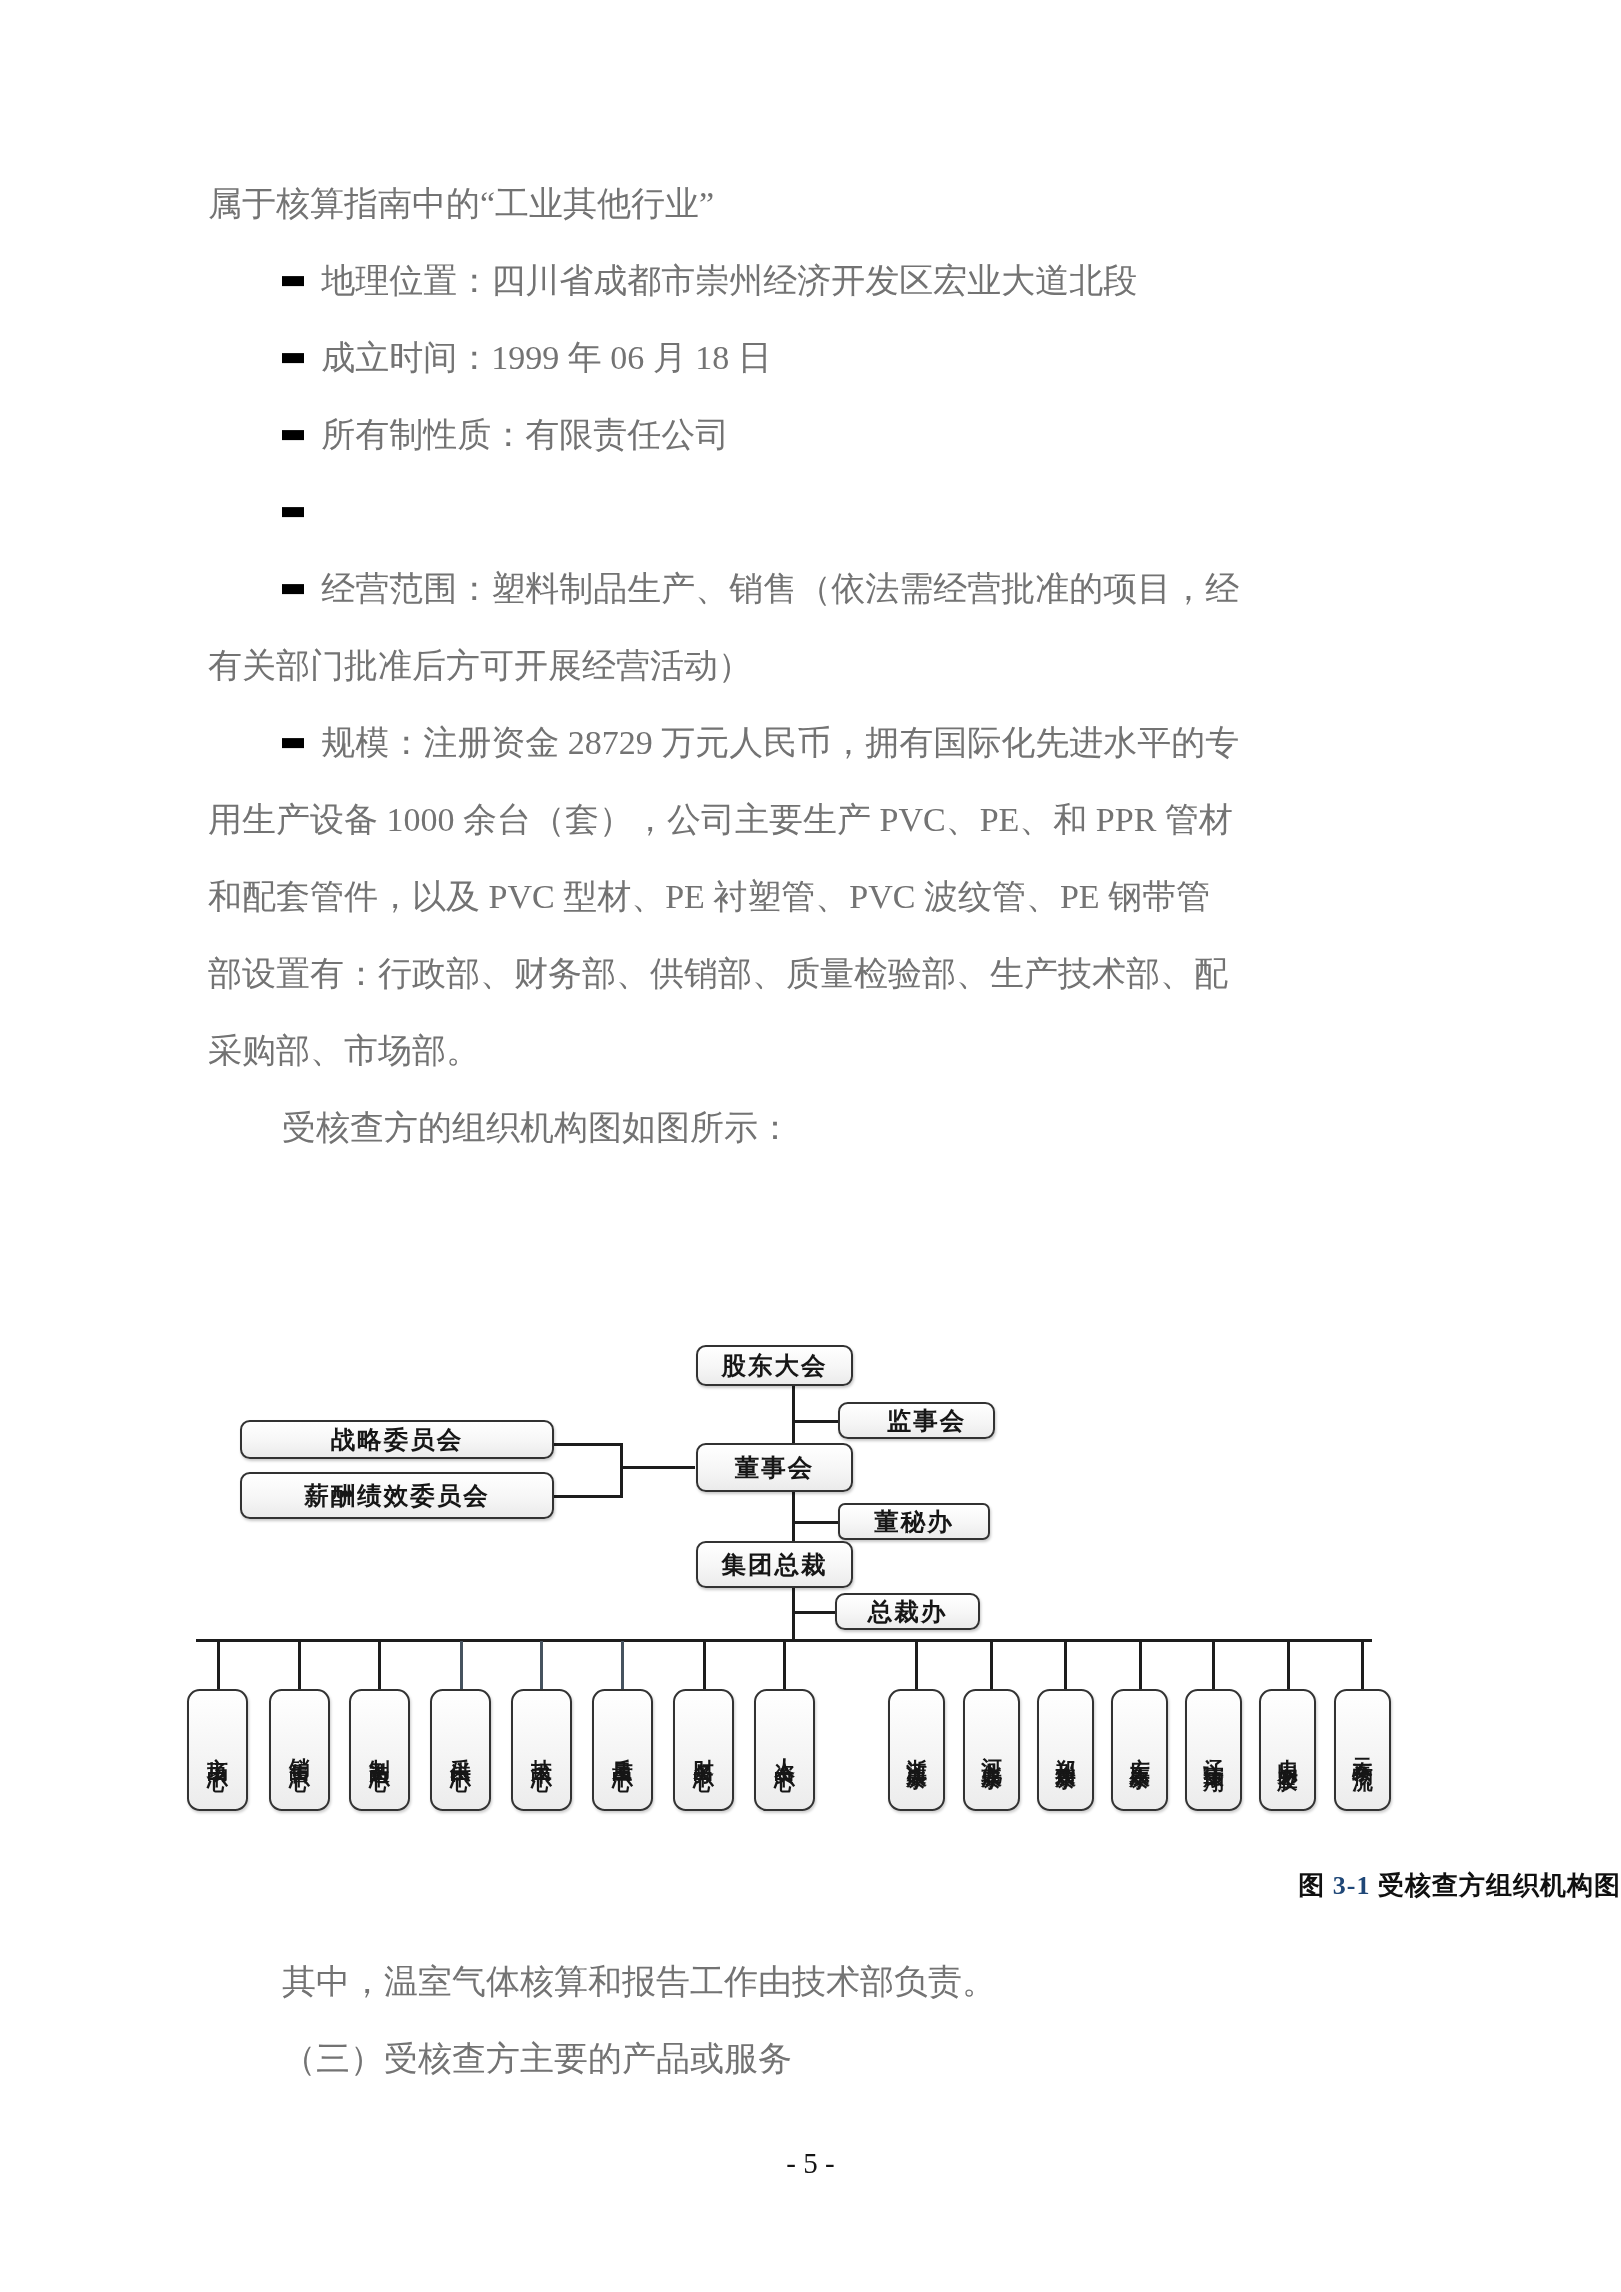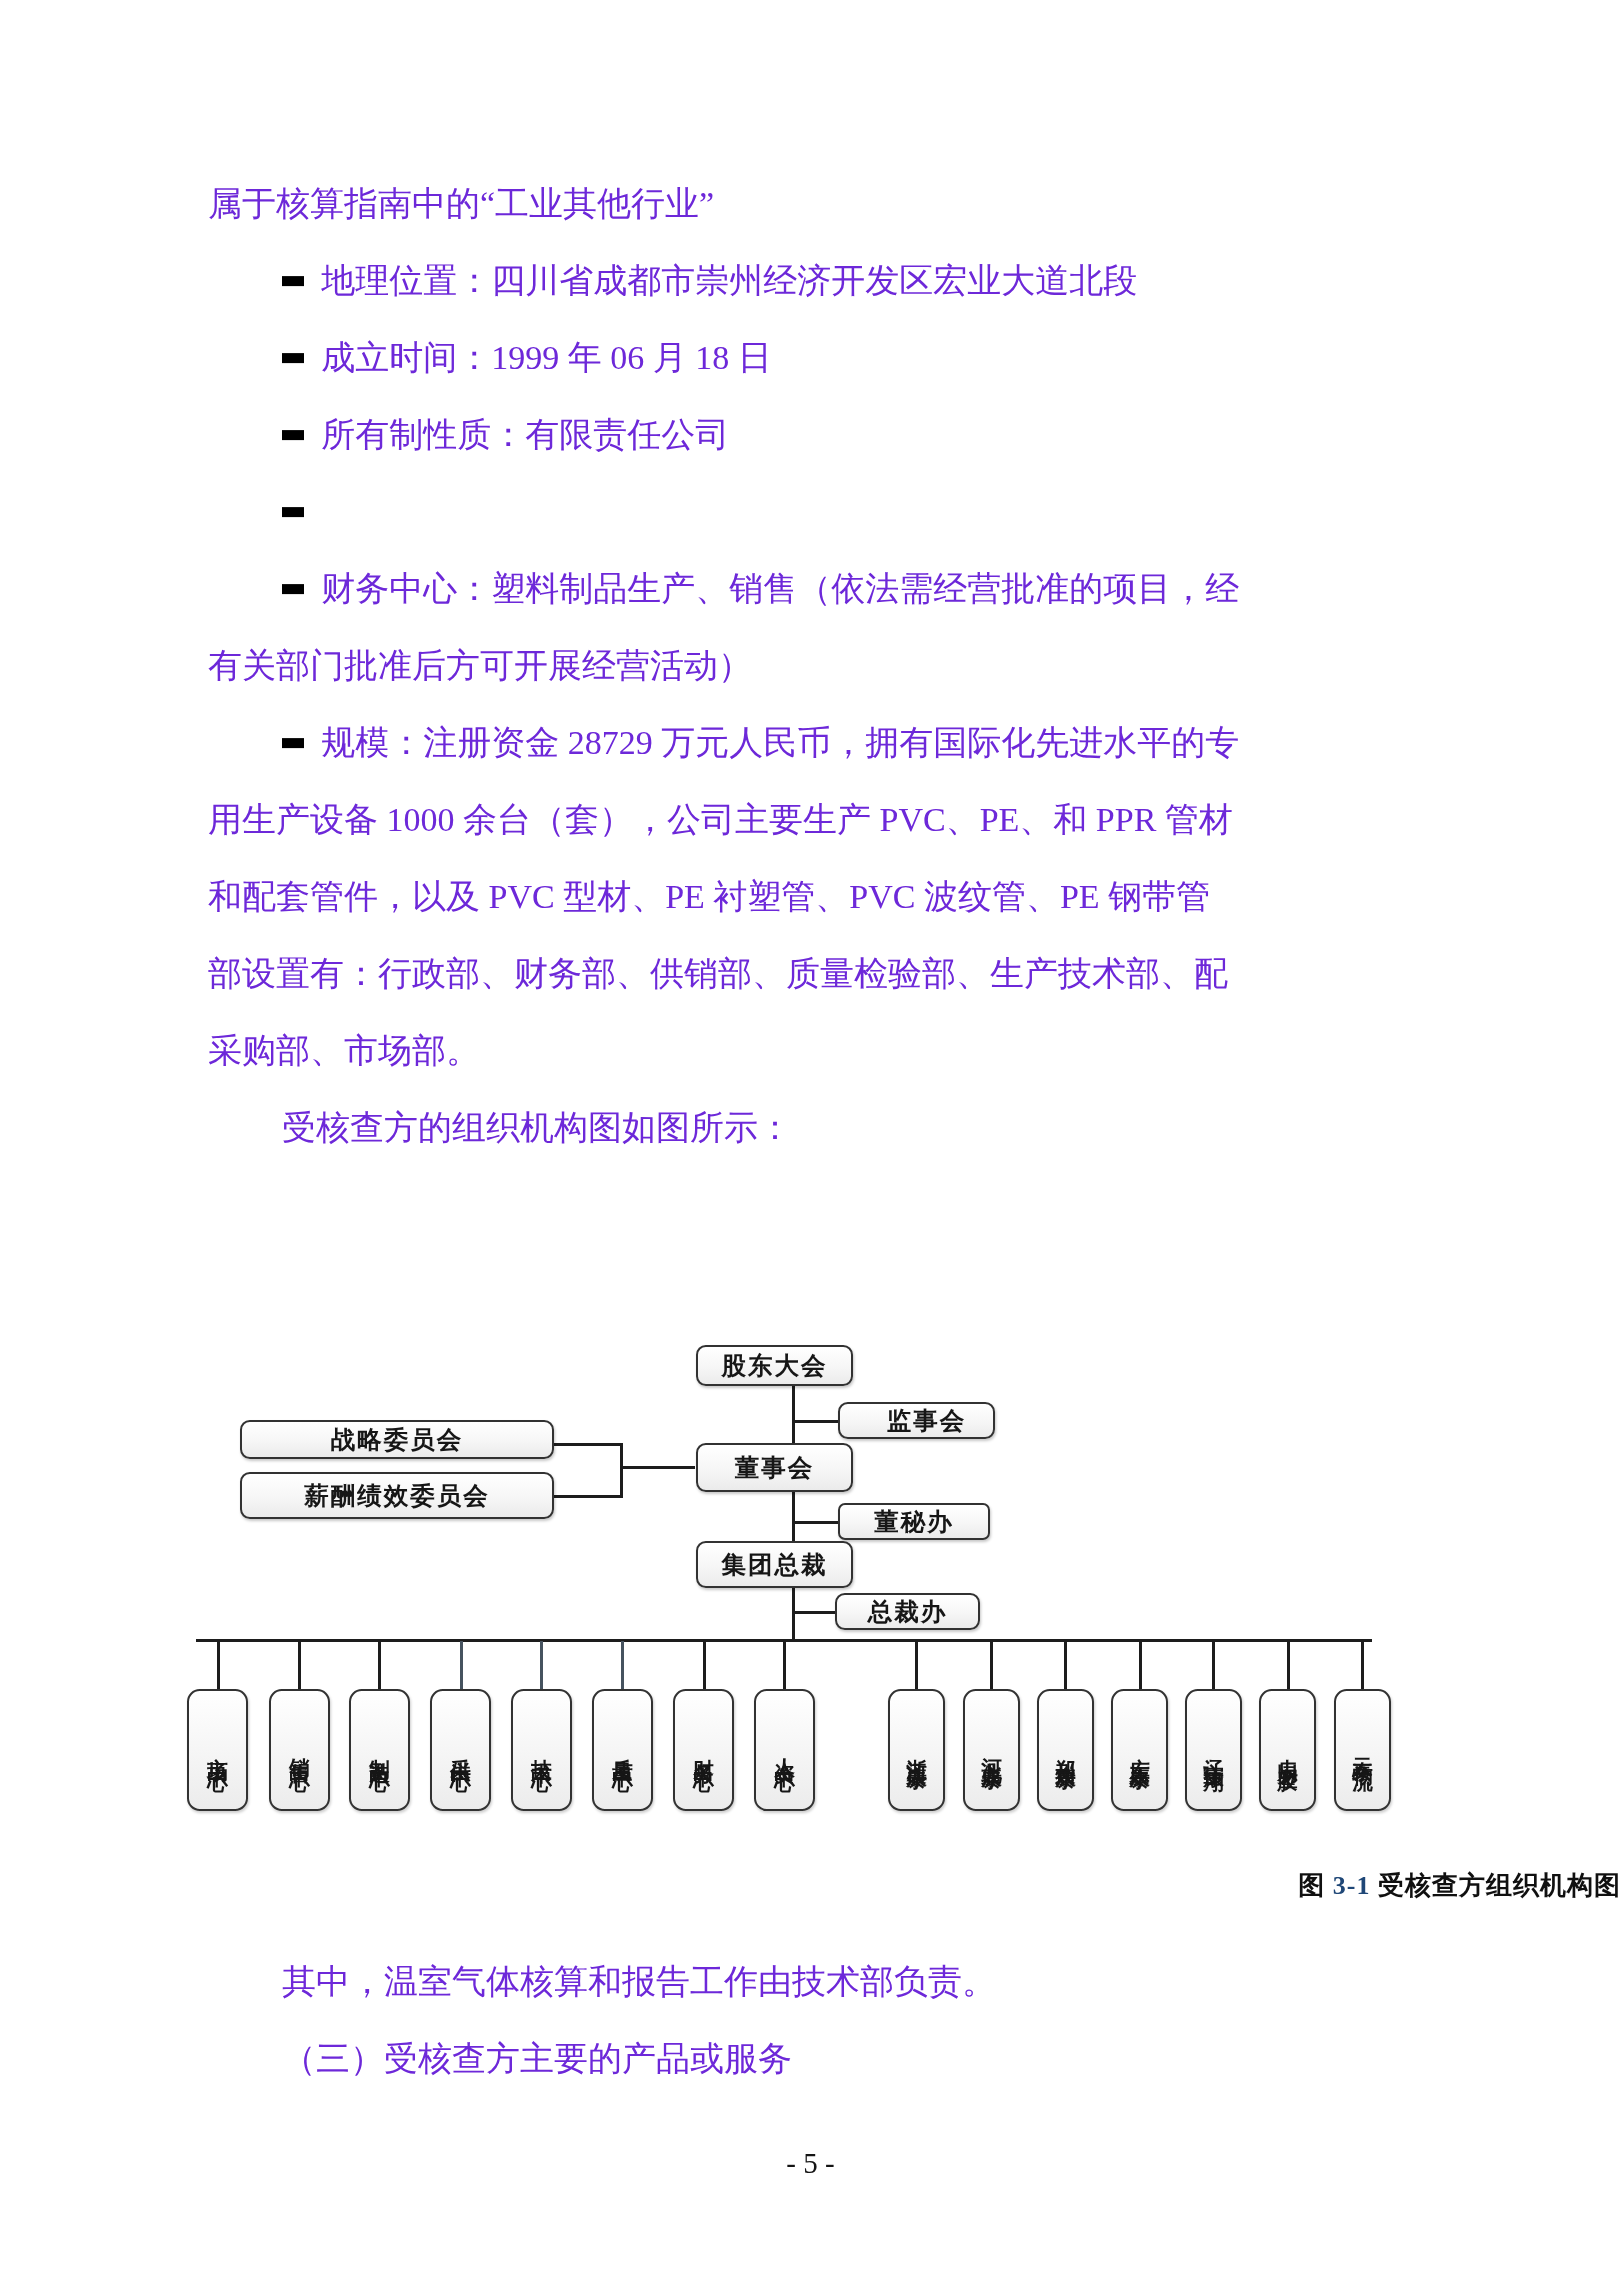--- a/index.html
+++ b/index.html
@@ -11,21 +11,21 @@
     color:#141414;
     overflow:hidden;
   }
 
   
   .text-block { position:absolute; left:208px; right:157px; }
   #body-top { top:165px; }
   #body-bottom { top:1943px; }
   .line {
     height:77px; line-height:77px;
-    font-size:34px; white-space:nowrap; color:#6d28d9;
+    font-size:34px; white-space:nowrap; color:#737373;
   }
   .line.indent { padding-left:74px; }
   .line.bullet { padding-left:74px; }
   .bullet-mark {
     display:inline-block; width:21.6px; height:9.8px;
     background:#000; margin-right:17.6px; vertical-align:middle;
     transform:translateY(-2.9px);
   }
 
   
@@ -68,21 +68,21 @@
 <body>
 
 <div class="page">
 
   <div class="text-block" id="body-top">
       <div class="line plain"><span>属于核算指南中的“工业其他行业”</span></div>
       <div class="line bullet"><span class="bullet-mark"></span><span>地理位置：四川省成都市崇州经济开发区宏业大道北段</span></div>
       <div class="line bullet"><span class="bullet-mark"></span><span>成立时间：1999 年 06 月 18 日</span></div>
       <div class="line bullet"><span class="bullet-mark"></span><span>所有制性质：有限责任公司</span></div>
       <div class="line bullet"><span class="bullet-mark"></span></div>
-      <div class="line bullet"><span class="bullet-mark"></span><span>财务中心：塑料制品生产、销售（依法需经营批准的项目，经</span></div>
+      <div class="line bullet"><span class="bullet-mark"></span><span>经营范围：塑料制品生产、销售（依法需经营批准的项目，经</span></div>
       <div class="line plain"><span>有关部门批准后方可开展经营活动）</span></div>
       <div class="line bullet"><span class="bullet-mark"></span><span>规模：注册资金 28729 万元人民币，拥有国际化先进水平的专</span></div>
       <div class="line plain"><span>用生产设备 1000 余台（套），公司主要生产 PVC、PE、和 PPR 管材</span></div>
       <div class="line plain"><span>和配套管件，以及 PVC 型材、PE 衬塑管、PVC 波纹管、PE 钢带管</span></div>
       <div class="line plain"><span>部设置有：行政部、财务部、供销部、质量检验部、生产技术部、配</span></div>
       <div class="line plain"><span>采购部、市场部。</span></div>
       <div class="line indent"><span>受核查方的组织机构图如图所示：</span></div>
     </div>
 
   <div class="org-chart">

